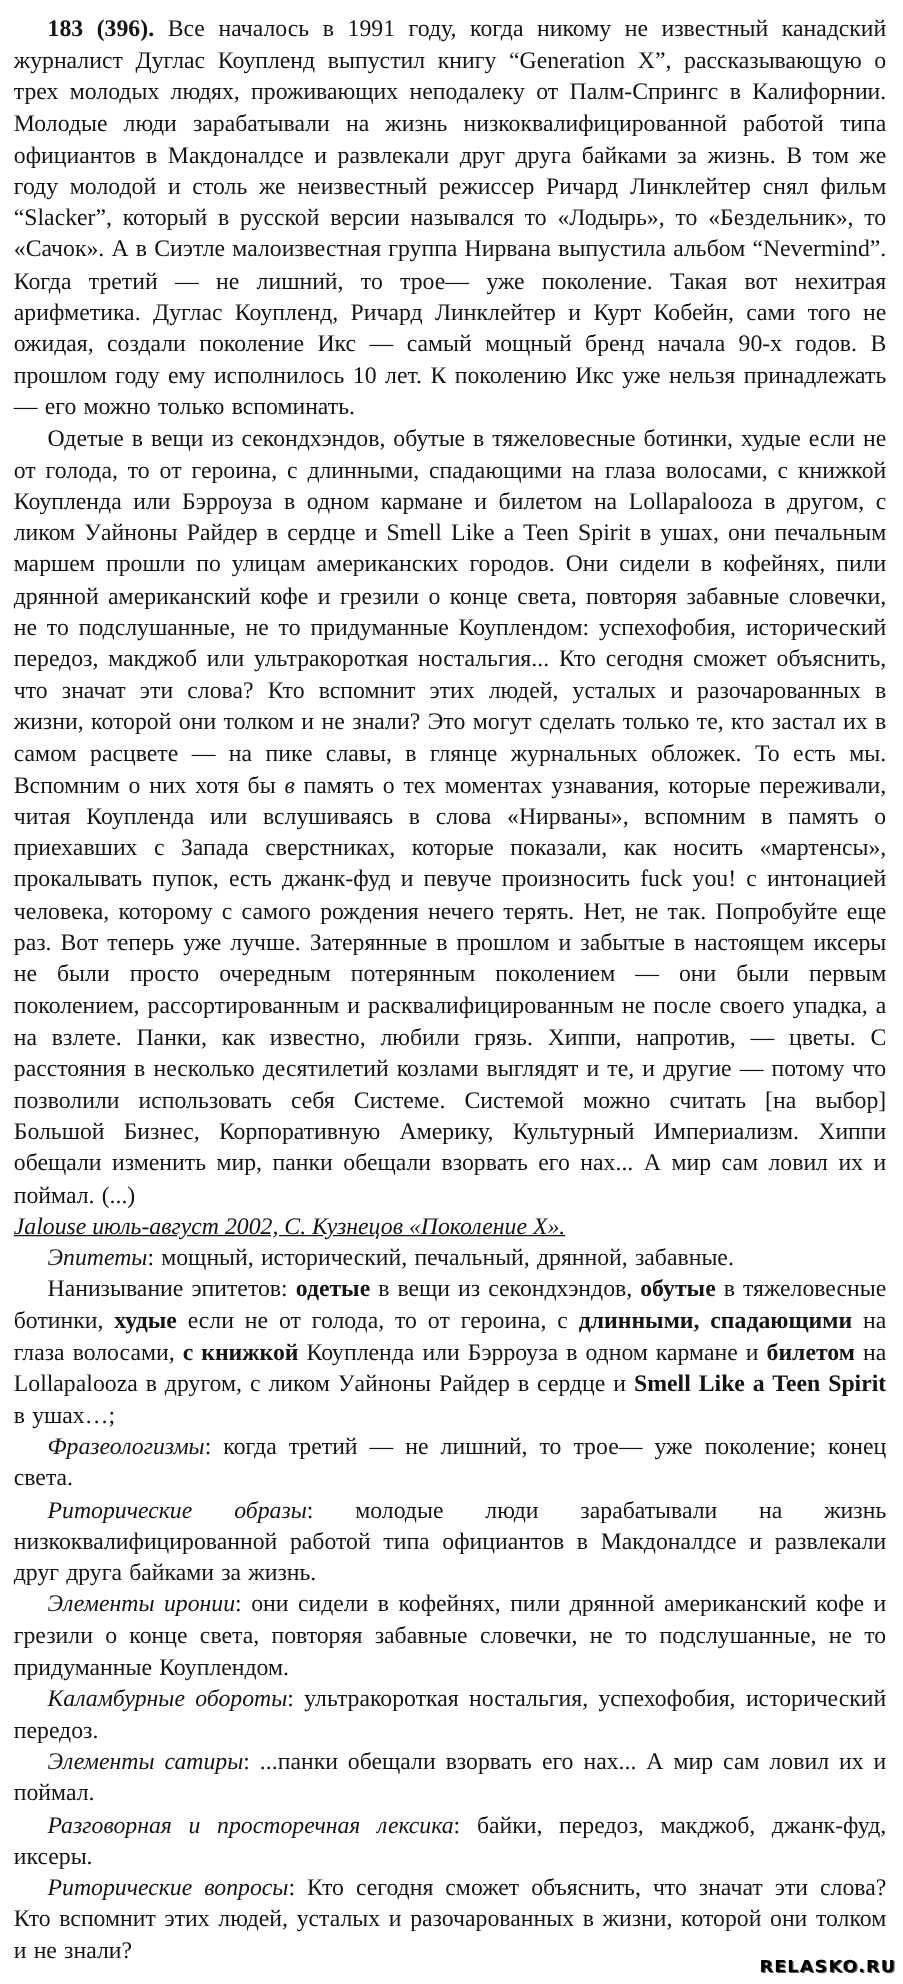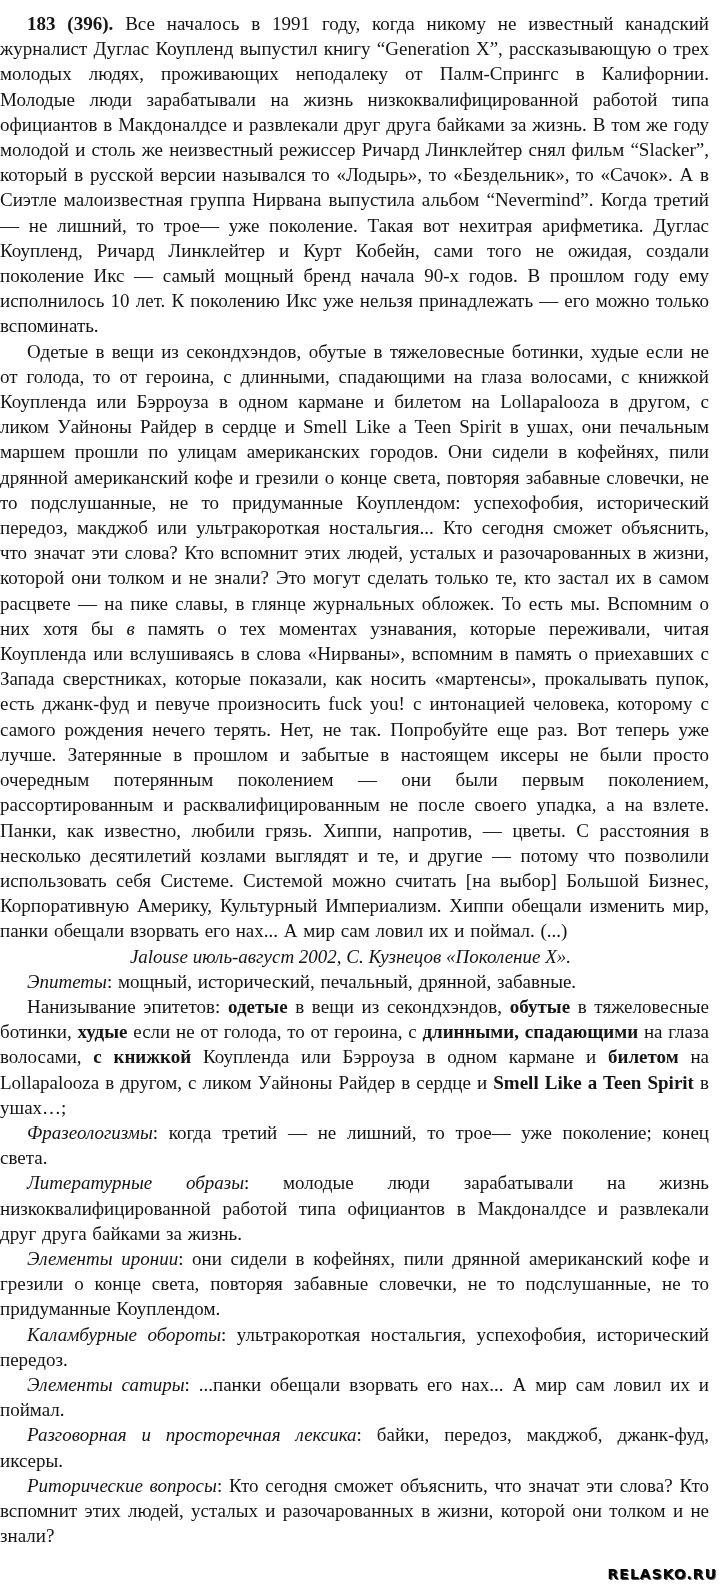--- a/index.html
+++ b/index.html
@@ -11,37 +11,38 @@
     width: 722px;
     height: 1587px;
     position: relative;
     overflow: hidden;
     font-family: "Liberation Serif", "DejaVu Serif", serif;
     color: #141414;
   }
   .page {
     box-sizing: border-box;
     width: 722px;
-    padding: 11px 13px 0 0;
+    padding: 11px 13px 0 11px;
   }
   .page p {
     margin: 0;
     font-size: 19px;
     line-height: 25.2px;
     text-align: justify;
     word-spacing: 1px;
   }
   .page p.indent {
     text-indent: 27px;
   }
   .page p.attribution {
-    text-align: center;
+    text-align: left;
     font-style: italic;
     padding-right: 8px;
     word-spacing: normal;
+    text-decoration: underline;
   }
   .b { font-weight: bold; }
   .i { font-style: italic; }
   .watermark {
     position: absolute;
     right: 3px;
     bottom: 4px;
     font-family: "DejaVu Sans", sans-serif;
     font-weight: 700;
     font-size: 14px;
@@ -56,21 +57,21 @@
 </head>
 <body>
 
 <div class="page">
   <p class="indent"><span class="b">183 (396). </span><span>Все началось в 1991 году, когда никому не известный канадский журналист Дуглас Коупленд выпустил книгу “Generation X”, рассказывающую о трех молодых людях, проживающих неподалеку от Палм-Спрингс в Калифорнии. Молодые люди зарабатывали на жизнь низкоквалифицированной работой типа официантов в Макдоналдсе и развлекали друг друга байками за жизнь. В том же году молодой и столь же неизвестный режиссер Ричард Линклейтер снял фильм “Slacker”, который в русской версии назывался то «Лодырь», то «Бездельник», то «Сачок». А в Сиэтле малоизвестная группа Нирвана выпустила альбом “Nevermind”. Когда третий — не лишний, то трое— уже поколение. Такая вот нехитрая арифметика. Дуглас Коупленд, Ричард Линклейтер и Курт Кобейн, сами того не ожидая, создали поколение Икс — самый мощный бренд начала 90-х годов. В прошлом году ему исполнилось 10 лет. К поколению Икс уже нельзя принадлежать — его можно только вспоминать.</span></p>
   <p class="indent"><span>Одетые в вещи из секондхэндов, обутые в тяжеловесные ботинки, худые если не от голода, то от героина, с длинными, спадающими на глаза волосами, с книжкой Коупленда или Бэрроуза в одном кармане и билетом на Lollapalooza в другом, с ликом Уайноны Райдер в сердце и Smell Like a Teen Spirit в ушах, они печальным маршем прошли по улицам американских городов. Они сидели в кофейнях, пили дрянной американский кофе и грезили о конце света, повторяя забавные словечки, не то подслушанные, не то придуманные Коуплендом: успехофобия, исторический передоз, макджоб или ультракороткая ностальгия... Кто сегодня сможет объяснить, что значат эти слова? Кто вспомнит этих людей, усталых и разочарованных в жизни, которой они толком и не знали? Это могут сделать только те, кто застал их в самом расцвете — на пике славы, в глянце журнальных обложек. То есть мы. Вспомним о них хотя бы </span><span class="i">в</span><span> память о тех моментах узнавания, которые переживали, читая Коупленда или вслушиваясь в слова «Нирваны», вспомним в память о приехавших с Запада сверстниках, которые показали, как носить «мартенсы», прокалывать пупок, есть джанк-фуд и певуче произносить fuck you! с интонацией человека, которому с самого рождения нечего терять. Нет, не так. Попробуйте еще раз. Вот теперь уже лучше. Затерянные в прошлом и забытые в настоящем иксеры не были просто очередным потерянным поколением — они были первым поколением, рассортированным и расквалифицированным не после своего упадка, а на взлете. Панки, как известно, любили грязь. Хиппи, напротив, — цветы. С расстояния в несколько десятилетий козлами выглядят и те, и другие — потому что позволили использовать себя Системе. Системой можно считать [на выбор] Большой Бизнес, Корпоративную Америку, Культурный Империализм. Хиппи обещали изменить мир, панки обещали взорвать его нах... А мир сам ловил их и поймал. (...)</span></p>
   <p class="attribution"><span class="i">Jalouse июль-август 2002, С. Кузнецов «Поколение X».</span></p>
   <p class="indent"><span class="i">Эпитеты</span><span>: мощный, исторический, печальный, дрянной, забавные.</span></p>
   <p class="indent"><span>Нанизывание эпитетов: </span><span class="b">одетые</span><span> в вещи из секондхэндов, </span><span class="b">обутые</span><span> в тяжеловесные ботинки, </span><span class="b">худые</span><span> если не от голода, то от героина, с </span><span class="b">длинными, спадающими</span><span> на глаза волосами, </span><span class="b">с книжкой</span><span> Коупленда или Бэрроуза в одном кармане и </span><span class="b">билетом</span><span> на Lollapalooza в другом, с ликом Уайноны Райдер в сердце и </span><span class="b">Smell Like a Teen Spirit</span><span> в ушах…;</span></p>
   <p class="indent"><span class="i">Фразеологизмы</span><span>: когда третий — не лишний, то трое— уже поколение; конец света.</span></p>
-  <p class="indent"><span class="i">Литературные образы</span><span>: молодые люди зарабатывали на жизнь низкоквалифицированной работой типа официантов в Макдоналдсе и развлекали друг друга байками за жизнь.</span></p>
+  <p class="indent"><span class="i">Риторические образы</span><span>: молодые люди зарабатывали на жизнь низкоквалифицированной работой типа официантов в Макдоналдсе и развлекали друг друга байками за жизнь.</span></p>
   <p class="indent"><span class="i">Элементы иронии</span><span>: они сидели в кофейнях, пили дрянной американский кофе и грезили о конце света, повторяя забавные словечки, не то подслушанные, не то придуманные Коуплендом.</span></p>
   <p class="indent"><span class="i">Каламбурные обороты</span><span>: ультракороткая ностальгия, успехофобия, исторический передоз.</span></p>
   <p class="indent"><span class="i">Элементы сатиры</span><span>: ...панки обещали взорвать его нах... А мир сам ловил их и поймал.</span></p>
   <p class="indent"><span class="i">Разговорная и просторечная лексика</span><span>: байки, передоз, макджоб, джанк-фуд, иксеры.</span></p>
   <p class="indent"><span class="i">Риторические вопросы</span><span>: Кто сегодня сможет объяснить, что значат эти слова? Кто вспомнит этих людей, усталых и разочарованных в жизни, которой они толком и не знали?</span></p>
 </div>
 
 <div class="watermark">RELASKO.RU</div>
 
 </body></html>

